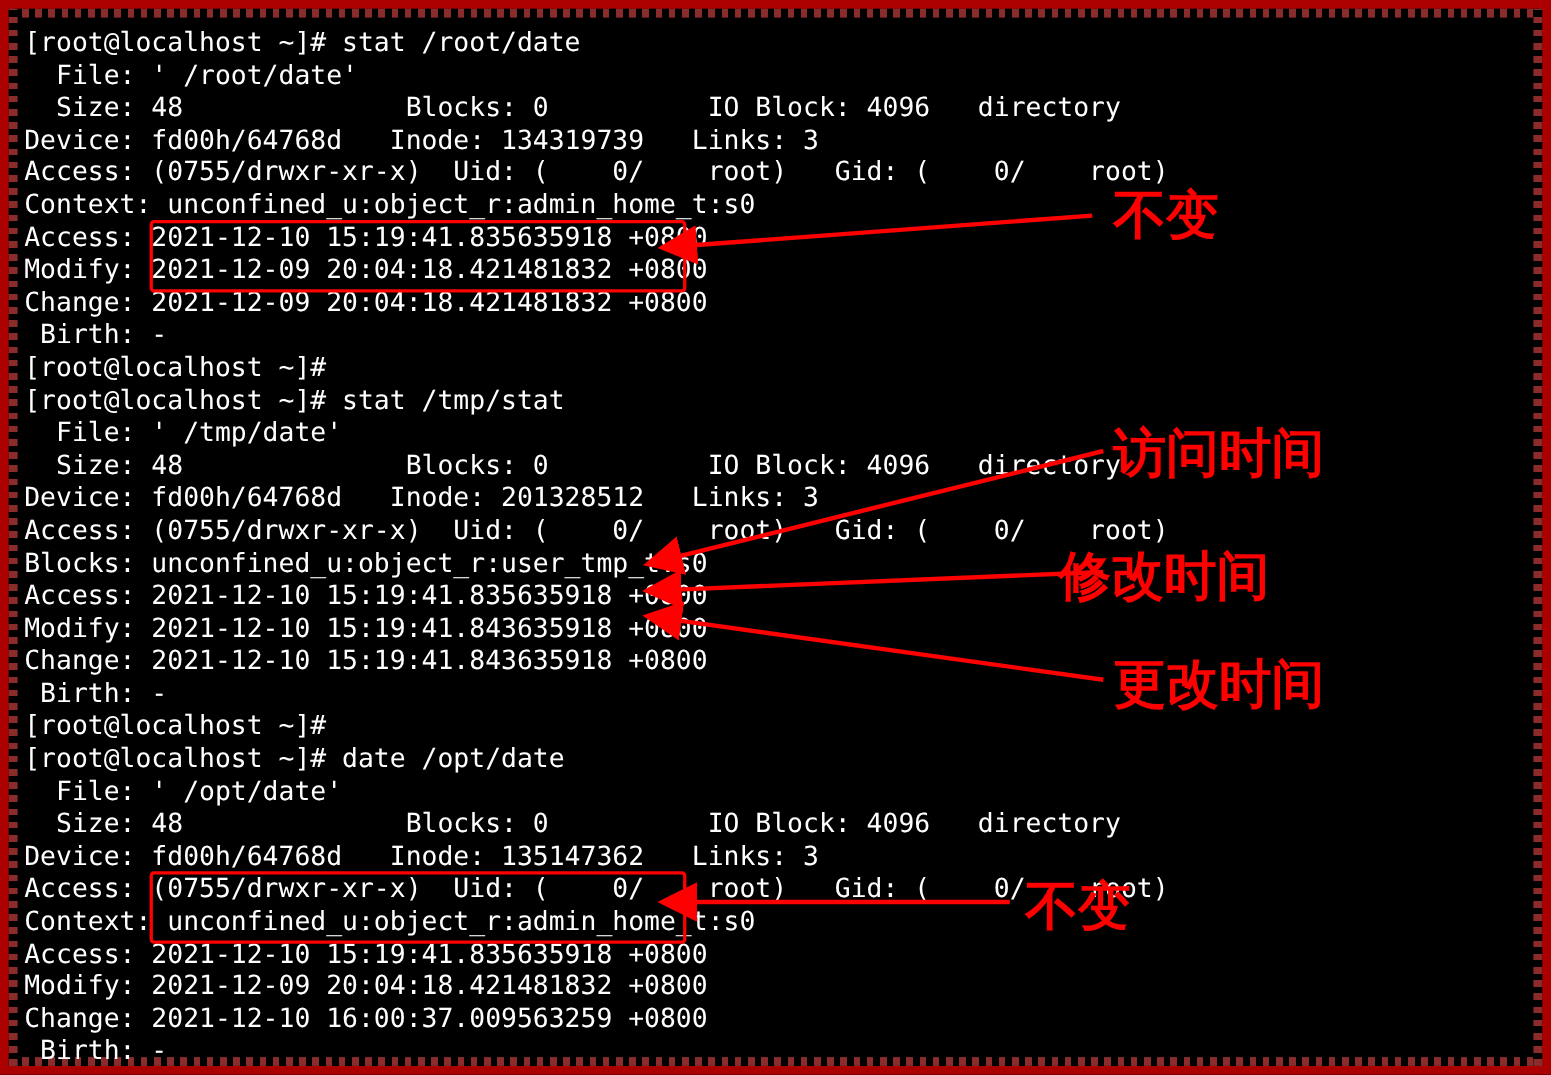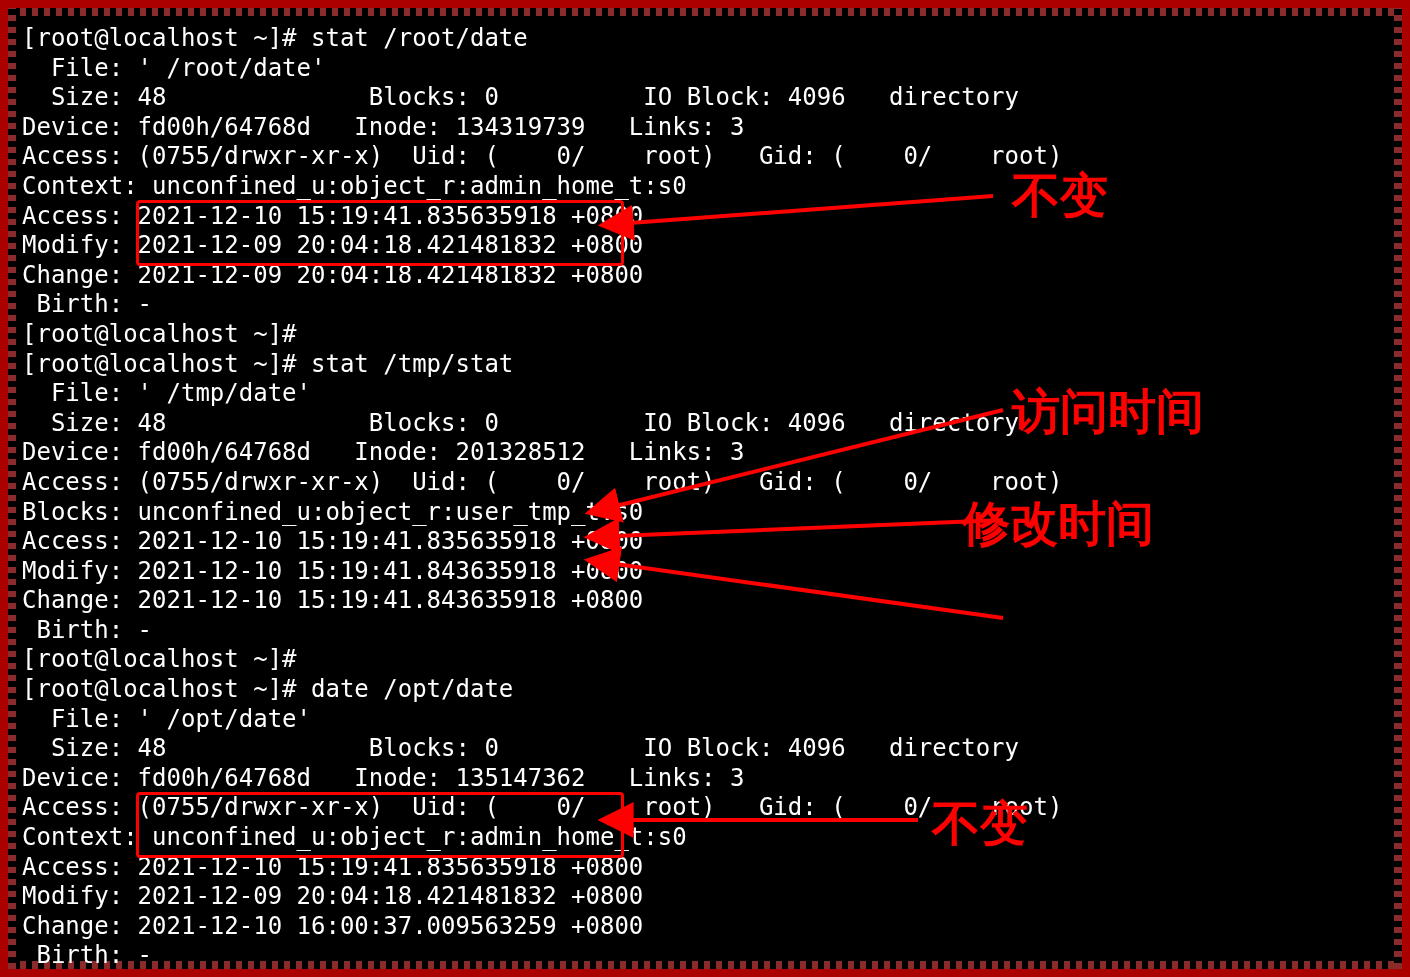--- a/index.html
+++ b/index.html
@@ -62,20 +62,21 @@
 <span>Change: 2021-12-10 16:00:37.009563259 +0800</span>
 <span> Birth: -</span>
 </div>
 
   <div class="box" style="left:128px;top:192px;width:482px;height:60px"></div>
   <div class="box" style="left:128px;top:784px;width:482px;height:60px"></div>
 
   <div class="annot" style="left:1004px;top:156px">不变</div>
   <div class="annot" style="left:1004px;top:372px">访问时间</div>
   <div class="annot" style="left:954px;top:484px">修改时间</div>
+  <div class="annot" style="left:1004px;top:582px">更改时间</div>
   <div class="annot" style="left:924px;top:784px">不变</div>
 
   <svg class="arrows">
     <defs>
       <marker id="ah" viewBox="0 0 10 10" refX="1" refY="5" markerWidth="9" markerHeight="9" orient="auto-start-reverse">
         <path d="M0,0 L10,5 L0,10 Z" fill="#ff0000"></path>
       </marker>
     </defs>
 
     <line x1="985" y1="188" x2="622" y2="215" stroke="#ff0000" stroke-width="4" marker-end="url(#ah)"></line>

